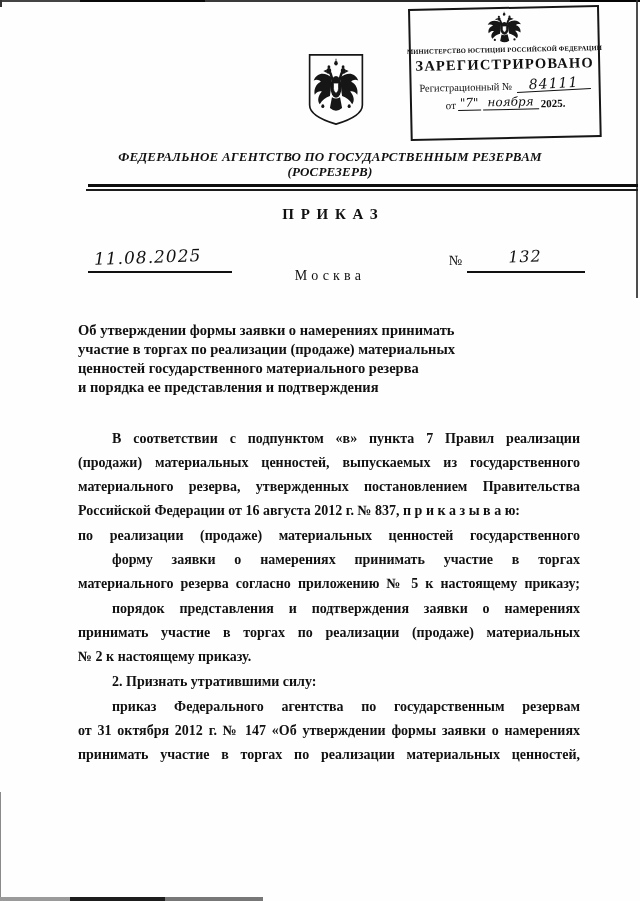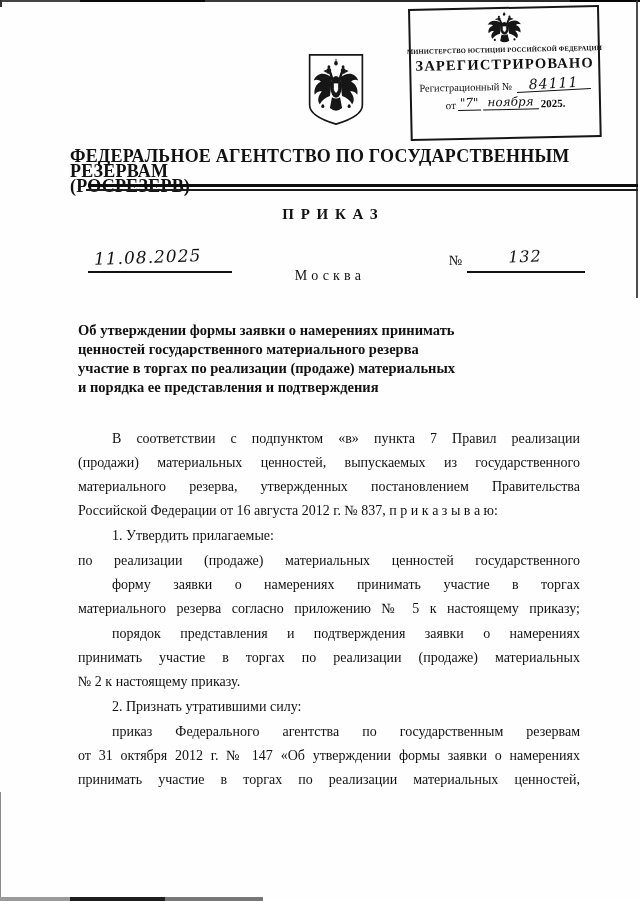--- a/index.html
+++ b/index.html
@@ -29,43 +29,43 @@
   .stamp .reg-num{font-size:14px;border-bottom:1.3px solid #111;min-width:74px;text-align:center;
     margin-left:5px;transform:rotate(-2deg);letter-spacing:1px;line-height:14px;}
   .stamp .d-day{font-size:12px;border-bottom:1.2px solid #111;margin:0 2px;padding:0 2px;line-height:13px;}
   .stamp .d-month{font-size:12px;border-bottom:1.2px solid #111;min-width:56px;text-align:center;line-height:13px;}
   .stamp .d-year{margin-left:2px;font-weight:bold;font-size:11px;}
 
   
   .emblem{position:absolute;left:306px;top:52px;width:60px;height:75px;}
 
   
-  .agency{position:absolute;left:70px;top:149px;width:520px;
-    font-weight:bold;font-size:18px;line-height:15px;letter-spacing:.2px;}
+  .agency{position:absolute;left:70px;top:149px;width:520px;text-align:center;
+    font-weight:bold;font-size:13px;line-height:15px;letter-spacing:.2px;font-style:italic;}
   .rule-thick{position:absolute;left:88px;top:184px;width:550px;height:3px;background:#0d0d0d;}
   .rule-thin{position:absolute;left:86px;top:189px;width:552px;height:1.5px;background:#1c1c1c;}
   .doc-type{position:absolute;left:70px;top:206px;width:520px;text-align:center;
     font-weight:bold;font-size:15px;letter-spacing:.45em;padding-left:.45em;box-sizing:border-box;}
 
   .order-date{position:absolute;left:94px;top:247px;font-size:17px;letter-spacing:1px;transform:rotate(-2deg);}
   .date-underline{position:absolute;left:88px;top:271px;width:144px;height:1.5px;background:#111;}
   .city{position:absolute;left:240px;top:253px;width:180px;text-align:center;font-size:14px;letter-spacing:.3em;margin-top:15px;}
   .num-sign{position:absolute;left:449px;top:253px;font-size:14px;}
   .order-number{position:absolute;left:470px;top:247px;width:110px;text-align:center;font-size:16px;
     letter-spacing:1px;transform:rotate(-2deg);}
   .num-underline{position:absolute;left:467px;top:271px;width:118px;height:1.5px;background:#111;}
 
   
   .order-title{position:absolute;left:78px;top:321px;width:502px;text-align:left;
     font-weight:bold;font-size:14.5px;line-height:19px;}
 
   
   .body-text{position:absolute;left:78px;top:427px;width:502px;font-size:14px;line-height:24px;}
   .para{margin:0 0 1px 0;}
-  .bl{text-align:justify;text-align-last:justify;}
+  .bl{text-align:justify;text-align-last:justify;font-weight:bold;}
   .bl.end{text-align-last:left;}
   .bl.ind{padding-left:34px;}
 </style>
 </head>
 <body>
 
 <div class="page">
 
   <div class="art-top"></div>
   <div class="art-right"></div>
@@ -145,34 +145,31 @@
 
   <div class="order-date hand">11.08.2025</div>
   <div class="date-underline"></div>
   <div class="city">Москва</div>
   <div class="num-sign">№</div>
   <div class="order-number hand">132</div>
   <div class="num-underline"></div>
 
   <div class="order-title">
     <div>Об утверждении формы заявки о намерениях принимать</div>
+    <div>участие в торгах по реализации (продаже) материальных</div>
     <div>ценностей государственного материального резерва</div>
-    <div>участие в торгах по реализации (продаже) материальных</div>
     <div>и порядка ее представления и подтверждения</div>
   </div>
 
   <div class="body-text">
     <div class="para">
       <div class="bl ind">В соответствии с подпунктом «в» пункта 7 Правил реализации</div>
       <div class="bl">(продажи) материальных ценностей, выпускаемых из государственного</div>
       <div class="bl">материального резерва, утвержденных постановлением Правительства</div>
       <div class="bl end">Российской Федерации от 16 августа 2012 г. № 837, п р и к а з ы в а ю:</div>
-    </div>
-    <div class="para">
-      <div class="bl ind end">1. Утвердить прилагаемые:</div>
     </div>
     <div class="para">
       <div class="bl">по реализации (продаже) материальных ценностей государственного</div>
       <div class="bl ind">форму заявки о намерениях принимать участие в торгах</div>
       <div class="bl">материального резерва согласно приложению № 5 к настоящему приказу;</div>
     </div>
     <div class="para">
       <div class="bl ind">порядок представления и подтверждения заявки о намерениях</div>
       <div class="bl">принимать участие в торгах по реализации (продаже) материальных</div>
       <div class="bl end">№ 2 к настоящему приказу.</div>

